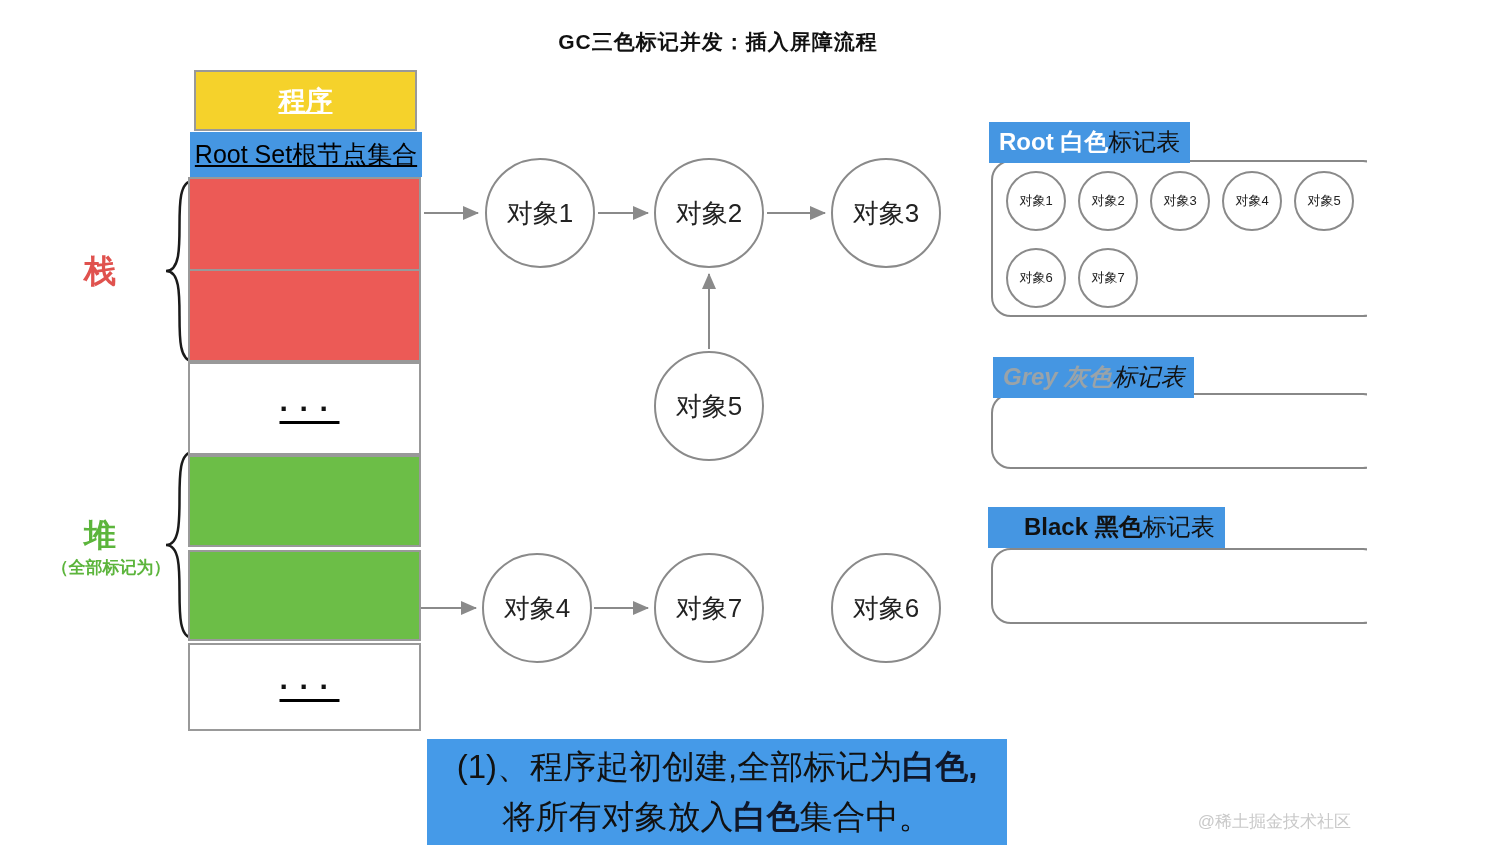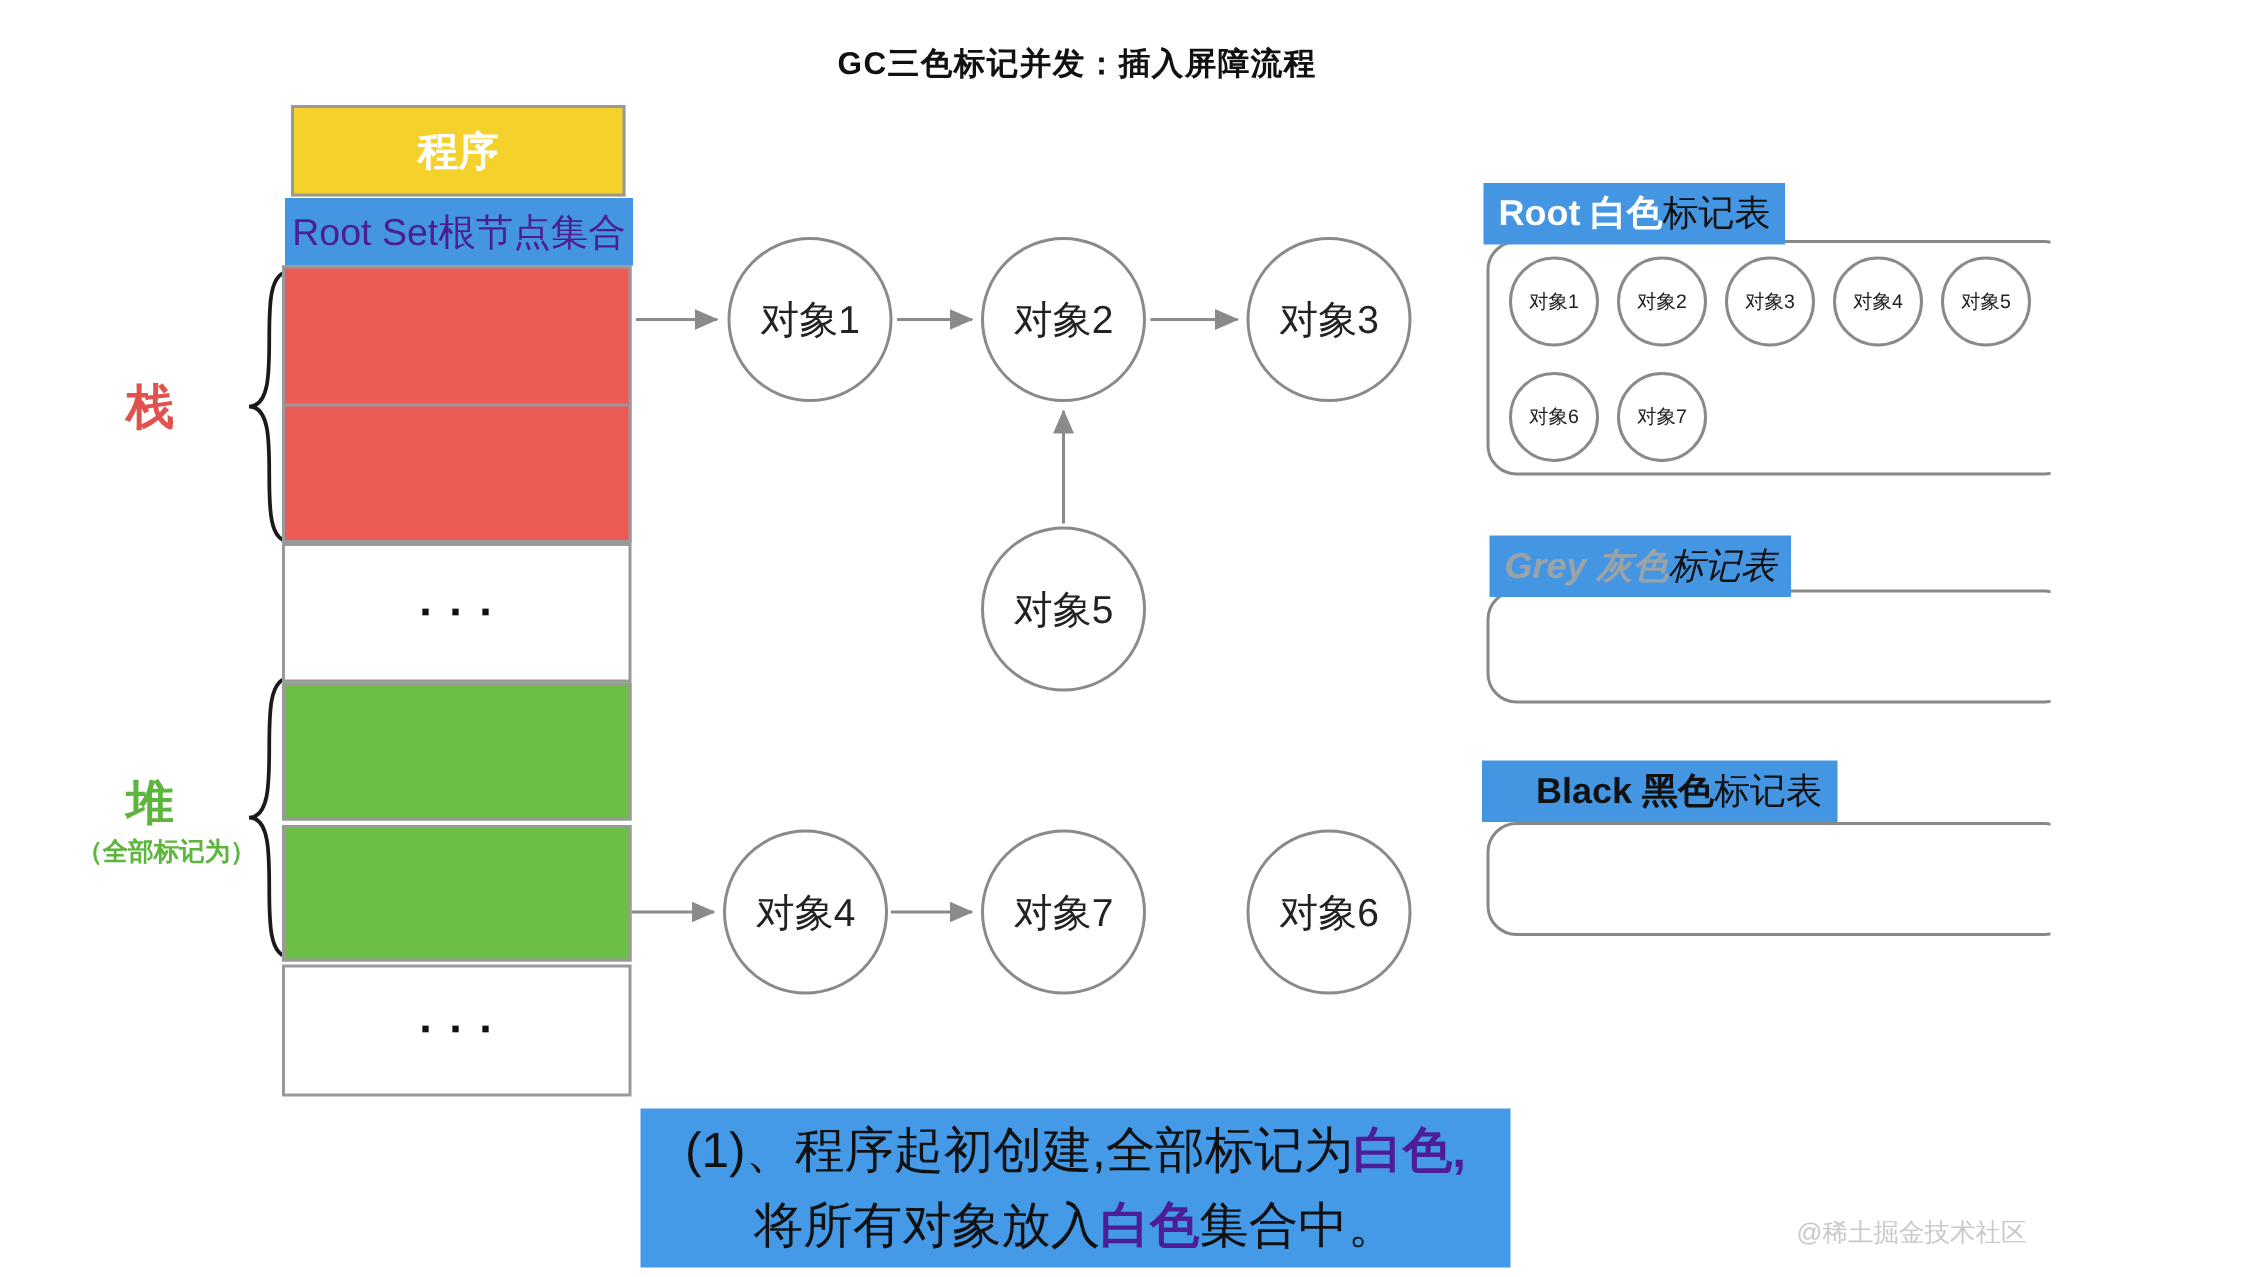--- a/index.html
+++ b/index.html
@@ -4,25 +4,25 @@
 <style>
   html,body { margin:0; padding:0; background:#ffffff; }
   body { font-family: "Liberation Sans", "DejaVu Sans", sans-serif; }
   .canvas { position:relative; width:1367px; height:851px; background:#ffffff; overflow:hidden; }
 
   .title { position:absolute; left:0; top:28px; width:1436px; text-align:center;
            font-size:21px; font-weight:bold; color:#111; letter-spacing:1px; }
 
   
   .cell { position:absolute; left:188px; width:233px; box-sizing:border-box;
-          border:2px solid #999; display:flex; align-items:center; justify-content:center; }
+          border:2px solid #999; display:flex; align-items:center; justify-content:center;text-decoration:underline; }
   .program { left:194px; top:70px; width:223px; height:61px; background:#F5D22B;
              color:#fff; font-size:27px; font-weight:bold; }
   .rootset { left:190px; top:132px; width:232px; height:45px; background:#4596E2;
-             border:none; color:#4c1d95; font-size:25px; }
+             border:none; color:#000000; font-size:25px; }
   .redbox   { top:177px; height:185px; background:#EC5A56; }
   .divider  { position:absolute; left:0; right:0; top:90px; height:2px; background:#999; }
   .white1   { top:362px; height:93px; background:#fff; }
   .green1   { top:455px; height:92px; background:#6CBE47; }
   .green2   { top:550px; height:91px; background:#6CBE47; }
   .white2   { top:643px; height:88px; background:#fff; }
   .dots { font-size:30px; font-weight:bold; color:#111; letter-spacing:10px; padding-left:10px; }
 
   .stack-label { position:absolute; left:84px; top:250px; font-size:32px; font-weight:bold; color:#E0524E; }
   .heap-label  { position:absolute; left:84px; top:514px; font-size:32px; font-weight:bold; color:#5CB53C; }
@@ -59,21 +59,21 @@
           font-size:13px; color:#222; z-index:3; }
   .m1 { left:1006px; top:171px; } .m2 { left:1078px; top:171px; } .m3 { left:1150px; top:171px; }
   .m4 { left:1222px; top:171px; } .m5 { left:1294px; top:171px; }
   .m6 { left:1006px; top:248px; } .m7 { left:1078px; top:248px; }
 
   
   .caption { position:absolute; left:427px; top:739px; width:580px; height:106px;
              background:#459AE8; display:flex; flex-direction:column;
              align-items:center; justify-content:center; }
   .caption .line { font-size:33px; line-height:50px; color:#111; white-space:nowrap; }
-  .caption .hl { color:#4c1d95; font-weight:bold; }
+  .caption .hl { color:#0f172a; font-weight:bold; }
 
   .watermark { position:absolute; right:16px; bottom:18px; font-size:17px; color:#c9c9c9;text-align:right; }
 
   .overlay { position:absolute; left:0; top:0; width:1512px; height:851px; pointer-events:none; }
 </style>
 </head>
 <body>
 
 <div class="canvas">
 

